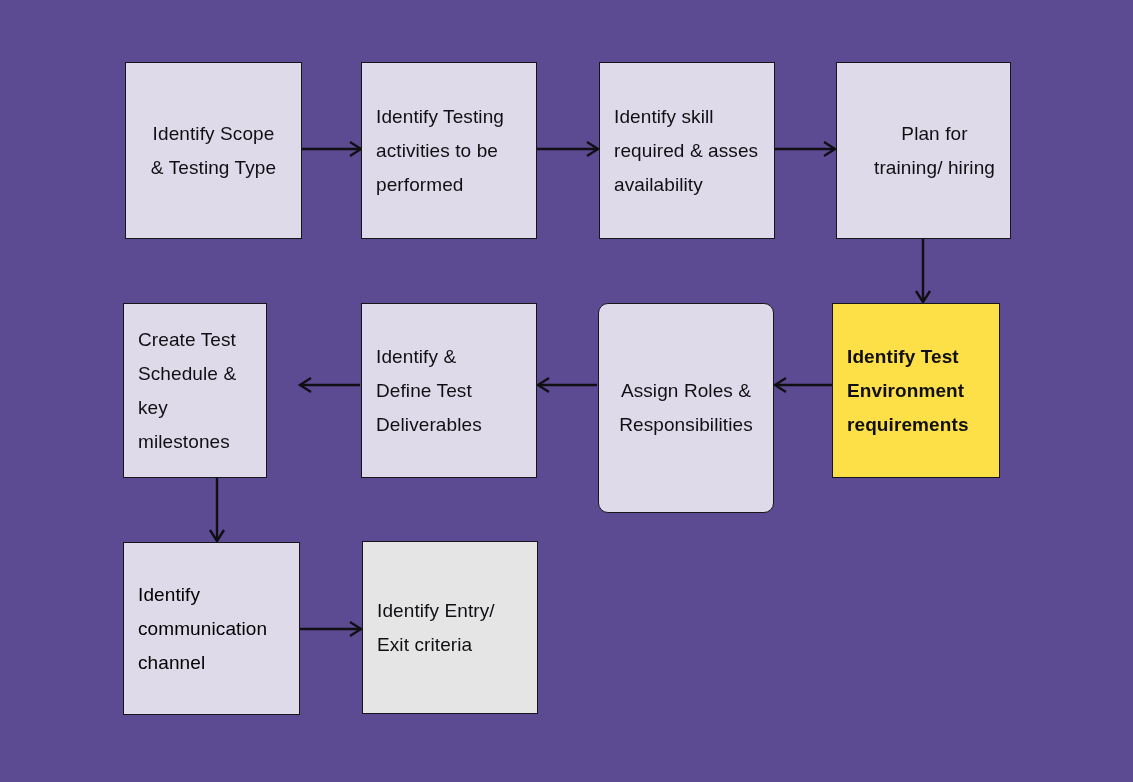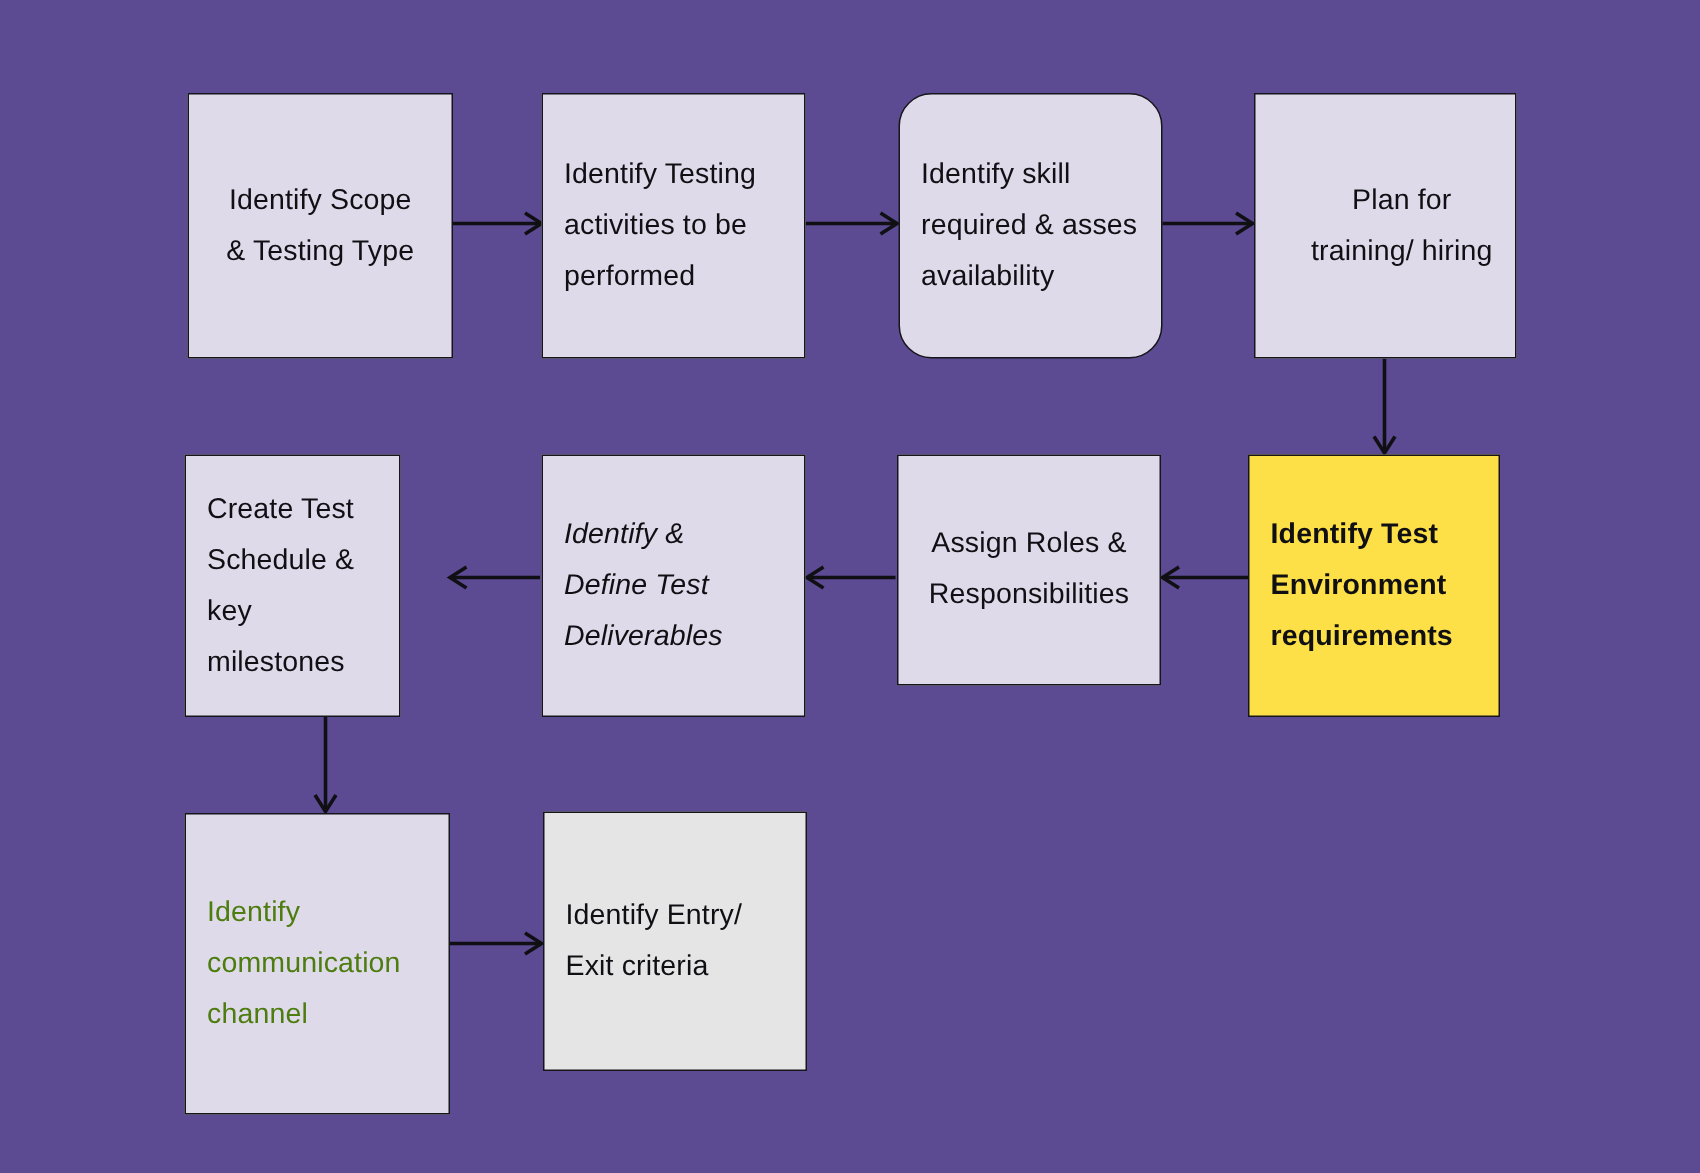--- a/index.html
+++ b/index.html
@@ -60,37 +60,37 @@
 </style>
 </head>
 <body>
 
 <div id="canvas" style="background: rgb(92, 74, 146);">
     <div class="node center" style="left: 125px; top: 62px; width: 177px; height: 177px; background: rgb(222, 218, 233); border-color: rgb(22, 22, 26); color: rgb(16, 16, 20);"><span class="nodetext">Identify Scope
 &amp; Testing Type</span></div>
     <div class="node" style="left: 361px; top: 62px; width: 176px; height: 177px; background: rgb(222, 218, 233); border-color: rgb(22, 22, 26); color: rgb(16, 16, 20);"><span class="nodetext">Identify Testing
 activities to be
 performed</span></div>
-    <div class="node" style="left: 599px; top: 62px; width: 176px; height: 177px; background: rgb(222, 218, 233); border-color: rgb(22, 22, 26); color: rgb(16, 16, 20); border-radius: 22px;"><span class="nodetext">Identify skill
+    <div class="node" style="left: 599px; top: 62px; width: 176px; height: 177px; background: rgb(222, 218, 233); border-color: rgb(22, 22, 26); color: rgb(16, 16, 20);"><span class="nodetext">Identify skill
 required &amp; asses
 availability</span></div>
     <div class="node center" style="left: 836px; top: 62px; width: 175px; height: 177px; background: rgb(222, 218, 233); border-color: rgb(22, 22, 26); color: rgb(16, 16, 20); padding-left: 36px;"><span class="nodetext">Plan for
 training/ hiring</span></div>
     <div class="node" style="left: 123px; top: 303px; width: 144px; height: 175px; background: rgb(222, 218, 233); border-color: rgb(22, 22, 26); color: rgb(16, 16, 20);"><span class="nodetext">Create Test
 Schedule &amp; key
 milestones</span></div>
-    <div class="node" style="left: 361px; top: 303px; width: 176px; height: 175px; background: rgb(222, 218, 233); border-color: rgb(22, 22, 26); color: rgb(16, 16, 20); font-style: italic;"><span class="nodetext">Identify &amp;
+    <div class="node" style="left: 361px; top: 303px; width: 176px; height: 175px; background: rgb(222, 218, 233); border-color: rgb(22, 22, 26); color: rgb(16, 16, 20);"><span class="nodetext">Identify &amp;
 Define Test
 Deliverables</span></div>
-    <div class="node center" style="left: 598px; top: 303px; width: 176px; height: 154px; background: rgb(222, 218, 233); border-color: rgb(22, 22, 26); color: rgb(16, 16, 20);"><span class="nodetext">Assign Roles &amp;
+    <div class="node center" style="left: 598px; top: 303px; width: 176px; height: 210px; background: rgb(222, 218, 233); border-color: rgb(22, 22, 26); color: rgb(16, 16, 20); border-radius: 10px;"><span class="nodetext">Assign Roles &amp;
 Responsibilities</span></div>
     <div class="node" style="left: 832px; top: 303px; width: 168px; height: 175px; background: #fde047; border-color: rgb(22, 22, 26); color: rgb(16, 16, 20); font-weight: bold;"><span class="nodetext">Identify Test
 Environment
 requirements</span></div>
-    <div class="node" style="left: 123px; top: 542px; width: 177px; height: 201px; background: rgb(222, 218, 233); border-color: rgb(22, 22, 26); color: #4d7c0f;"><span class="nodetext">Identify
+    <div class="node" style="left: 123px; top: 542px; width: 177px; height: 173px; background: rgb(222, 218, 233); border-color: rgb(22, 22, 26); color: #000000;"><span class="nodetext">Identify
 communication
 channel</span></div>
     <div class="node" style="left: 362px; top: 541px; width: 176px; height: 173px; background: #e5e5e5; border-color: rgb(22, 22, 26); color: rgb(16, 16, 20);"><span class="nodetext">Identify Entry/
 Exit criteria</span></div>
     <div class="edge" style="left: 288px; top: 135px; width: 87px; height: 28px;">
       <svg width="87" height="28" viewBox="0 0 87 28">
         <line x1="14" y1="14" x2="73" y2="14" stroke="#101014" stroke-width="2.4"></line>
         <polyline points="62,7 73,14 62,21" fill="none" stroke="#101014" stroke-width="2.4" stroke-linecap="butt" stroke-linejoin="miter"></polyline>
       </svg>
     </div>

